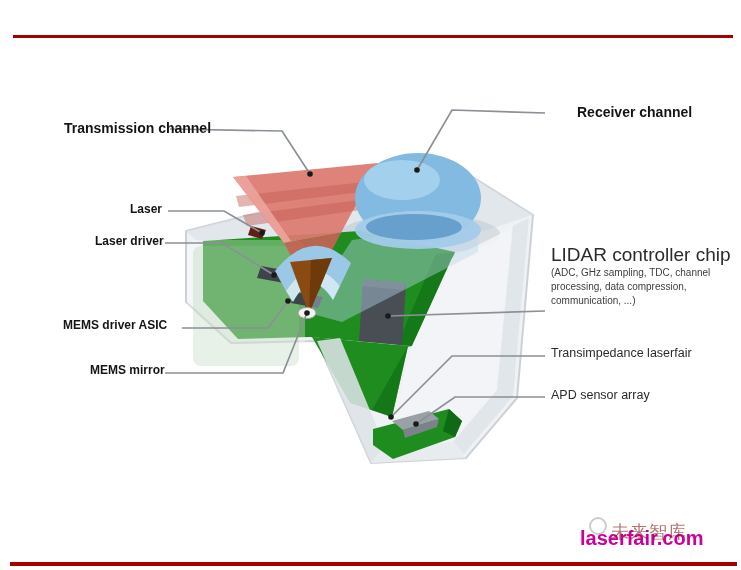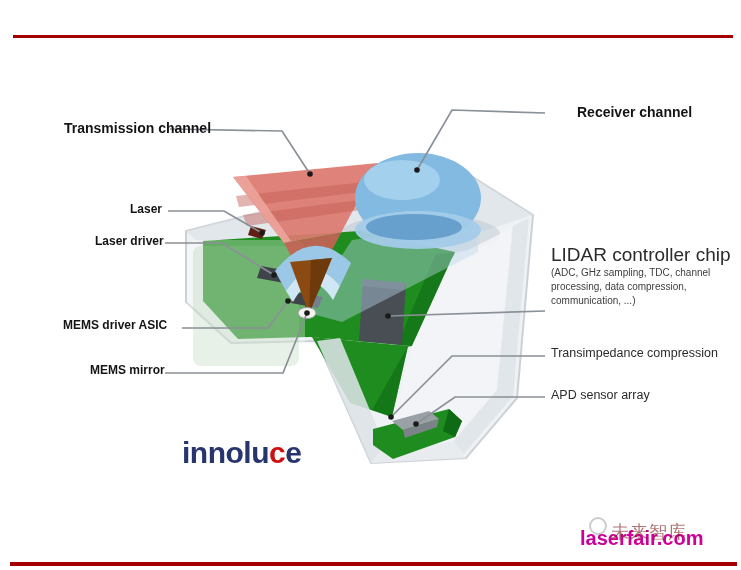--- a/index.html
+++ b/index.html
@@ -170,24 +170,23 @@
   </svg>
 
   <div class="lbl lbl-bold" style="left:36px; top:121px;">Transmission channel</div>
   <div class="lbl lbl-bold" style="left:549px; top:105px;">Receiver channel</div>
   <div class="lbl lbl-mid" style="left:130px; top:203px;">Laser</div>
   <div class="lbl lbl-mid" style="left:95px; top:235px;">Laser driver</div>
   <div class="lbl lbl-mid" style="left:63px; top:319px;">MEMS driver ASIC</div>
   <div class="lbl lbl-mid" style="left:90px; top:364px;">MEMS mirror</div>
   <div class="lbl lbl-chip-title" style="left:551px; top:245px;">LIDAR controller chip</div>
   <div class="lbl-chip-detail" style="left:551px; top:266px;">(ADC, GHz sampling, TDC, channel processing, data compression, communication, ...)</div>
-  <div class="lbl lbl-right" style="left:551px; top:347px;">Transimpedance compression</div>
+  <div class="lbl lbl-right" style="left:551px; top:347px;">Transimpedance laserfair</div>
   <div class="lbl lbl-right" style="left:551px; top:389px;">APD sensor array</div>
 
-  <div class="logo"><span>innolu</span><span class="accent">c</span><span>e</span></div>
 
   <div class="wm-circle"></div>
   <div class="wm-gray">未来智库</div>
   <div class="wm-site">laserfair.com</div>
 
   <div class="bottom-rule"></div>
 
 </div>
 
 </body></html>

